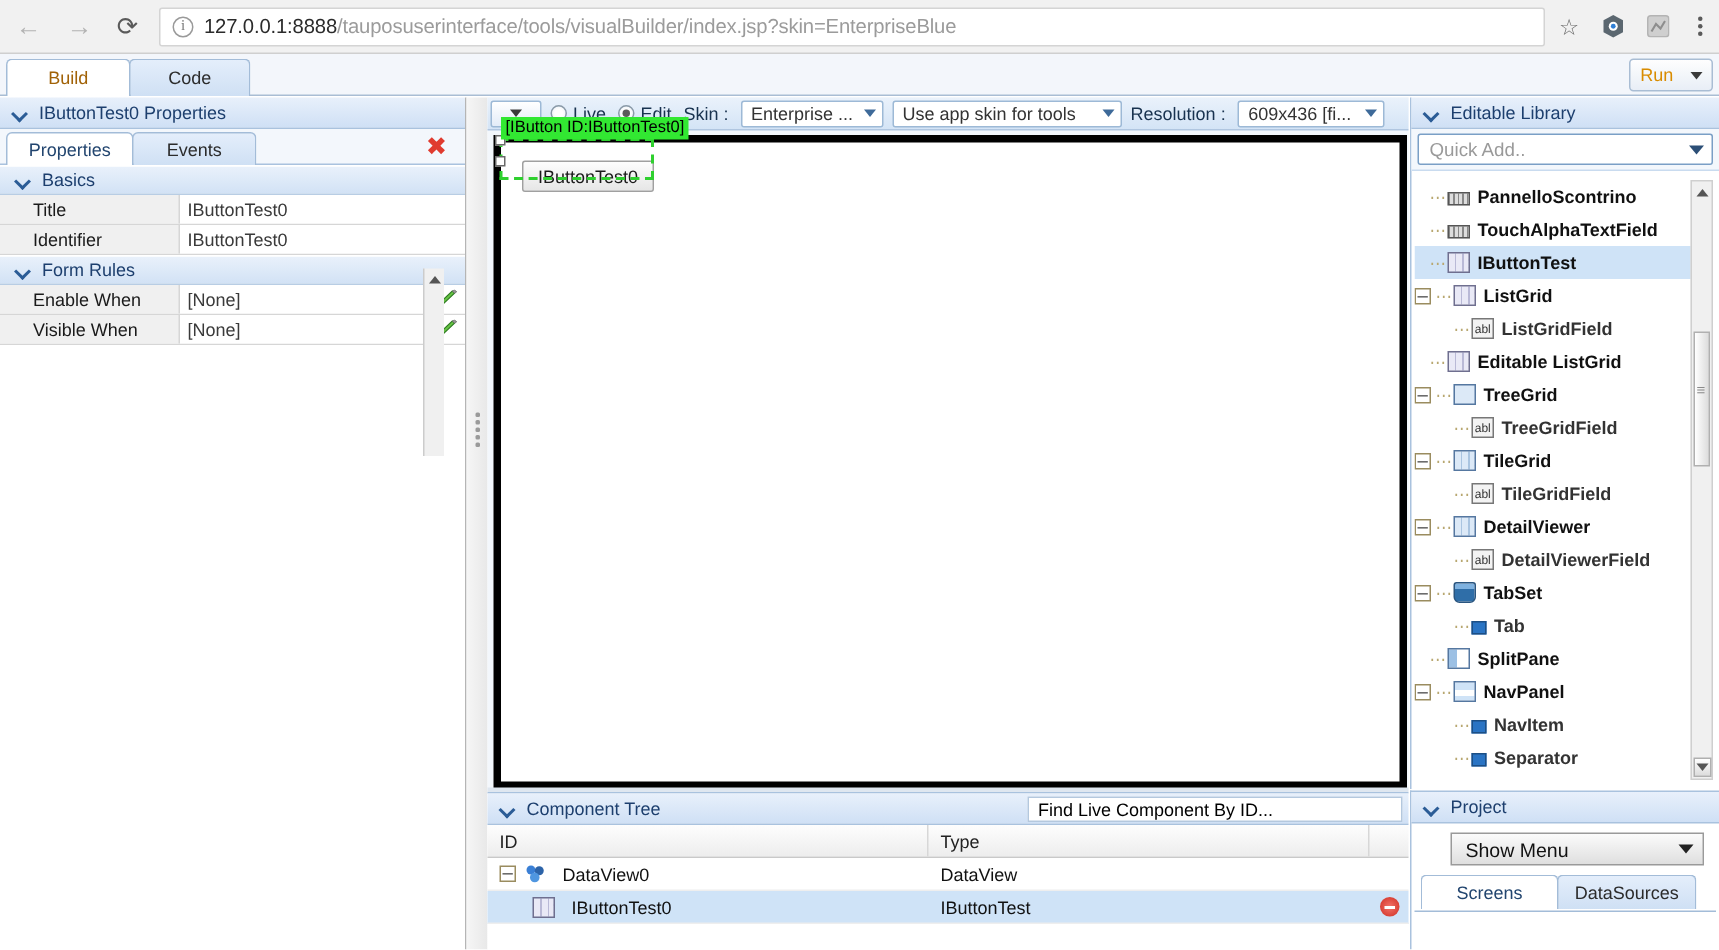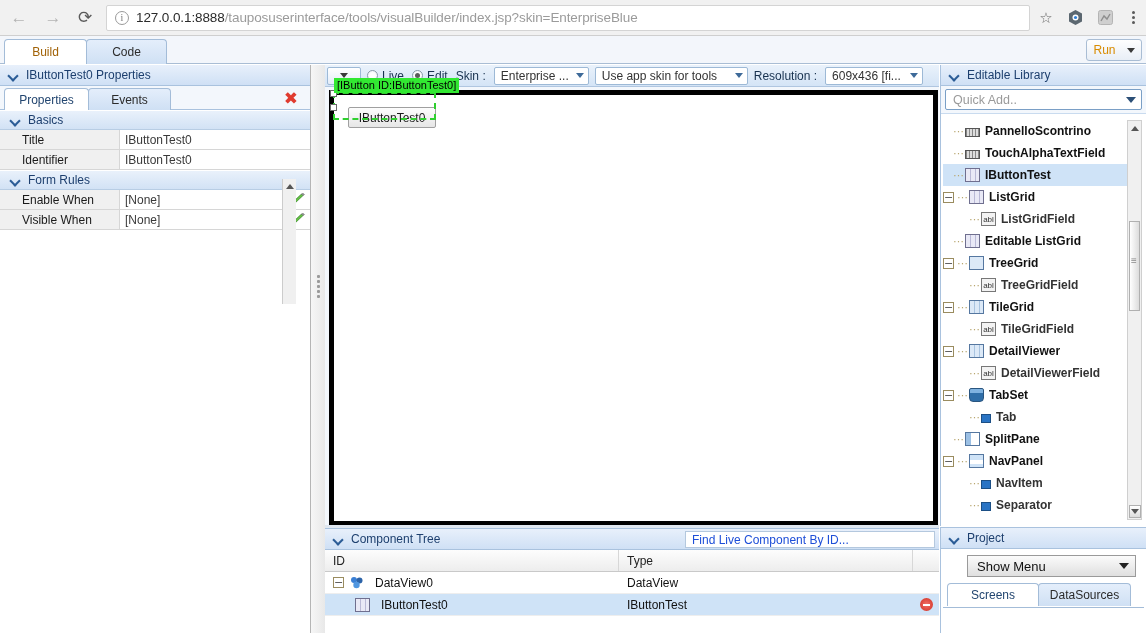--- a/index.html
+++ b/index.html
@@ -235,21 +235,21 @@
   }
   .ct-header {
     height: 21px; background: linear-gradient(to bottom,#e8f0fb,#cfe0f5);
     border-bottom: 1px solid #a9c2de; display:flex; align-items:center;
     padding-left: 8px; font-size:12px; color:#1d3f6e; position: relative;
   }
   .find-input {
     position:absolute; right: 4px; top: 2px; width: 250px; height: 17px;
     background: #fff; border: 1px solid #b4c8de;
     display:flex; align-items:center; padding-left: 6px;
-    font-size: 12px; color: #1d4ed8;
+    font-size: 12px; color: #000000;
   }
   .ct-cols {
     height: 22px; display:flex;
     background: linear-gradient(to bottom,#fdfdfd,#ededed);
     border-bottom: 1px solid #c9c9c9;
     font-size: 12px; color: #222;
   }
   .ct-col-id { width: 294px; display:flex;align-items:center;padding-left:8px;
                border-right:1px solid #d7d7d7; }
   .ct-col-type { flex:1; display:flex;align-items:center;padding-left:8px;

